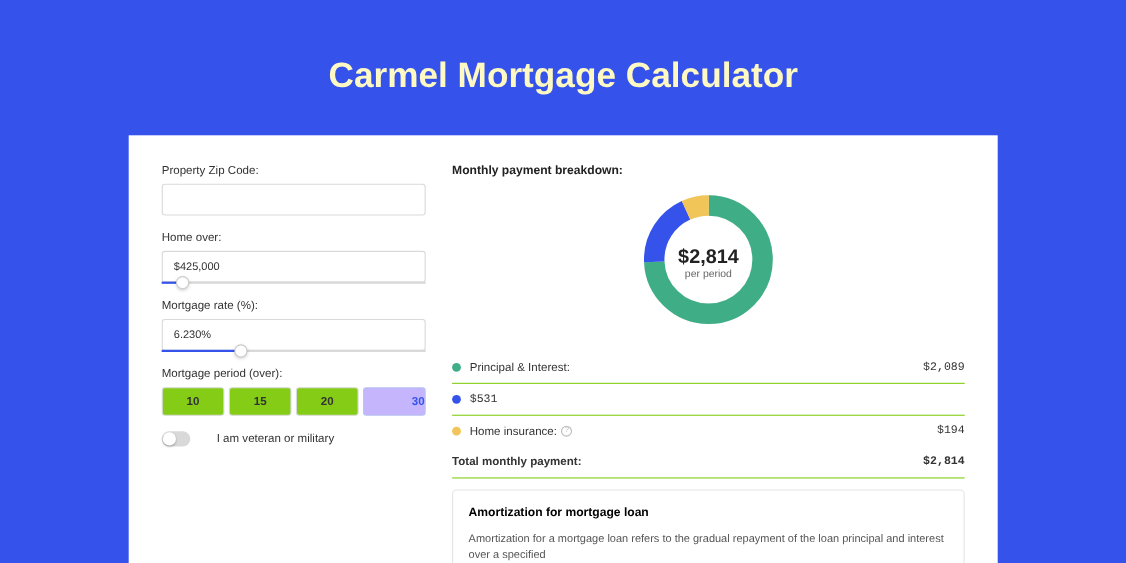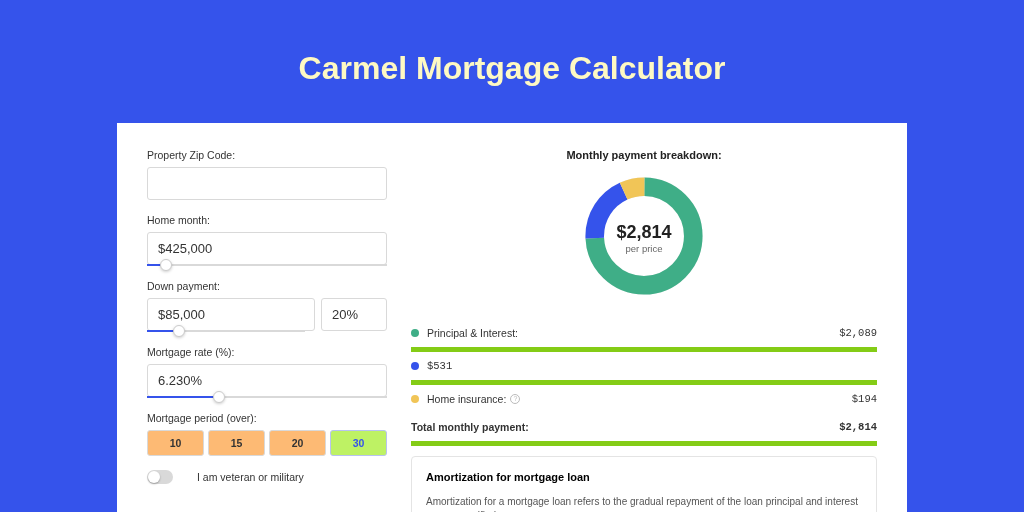--- a/index.html
+++ b/index.html
@@ -32,21 +32,21 @@
     font-size: 10.5px;
     color: #333;
     margin-bottom: 6px;
     display: block;
   }
   .text-input {
     width: 100%;
     border: 1px solid #d9d9d9;
     border-radius: 3px;
     padding: 8px 10px;
-    font-size: 13px;
+    font-size: 10px;
     color: #333;
     outline: none;
   }
   .field-group { margin-bottom: 14px; position: relative; }
   .slider-track {
     height: 2px;
     background: #d9d9d9;
     position: relative;
     margin-top: -1px;
   }
@@ -67,32 +67,33 @@
     top: -5px;
     box-shadow: 0 1px 3px rgba(0,0,0,0.2);
   }
   .dp-row { display: flex; gap: 6px; }
   .dp-row .text-input:first-child { flex: 1; }
   .dp-row .text-input:last-child { width: 66px; }
   .period-row { display: flex; gap: 4px; }
   .period-btn {
     flex: 1;
     border: 1px solid #d9d9d9;
-    background: #fdba74;
+    background: #84cc16;
     font-size: 10.5px;
     font-weight: 700;
     padding: 6px 0;
     border-radius: 3px;
     cursor: pointer;
     color: #333;
   }
   .period-btn.active {
-    background: #bef264;
+    background: #c4b5fd;
     border-color: #b8c3f0;
     color: #3553eb;
+    text-align: right;
   }
   .toggle-row { display: flex; align-items: center; gap: 24px; margin-top: 14px; }
   .toggle {
     width: 26px;
     height: 14px;
     background: #d9d9d9;
     border-radius: 7px;
     position: relative;
     cursor: pointer;
   }
@@ -105,39 +106,38 @@
     top: 1px;
     left: 1px;
     box-shadow: 0 1px 2px rgba(0,0,0,0.3);
   }
   .toggle-label { font-size: 10.5px; color: #333; }
   .section-title {
     font-size: 11px;
     font-weight: 700;
     color: #222;
     margin-bottom: 10px;
-    text-align: center;
   }
   .donut-wrap { text-align: center; margin-bottom: 14px; position: relative; }
   .donut { display: inline-block; }
   .donut-center {
     position: absolute;
     left: 50%; top: 50%;
     transform: translate(-50%, -50%);
     text-align: center;
   }
   .donut-amount { font-size: 18px; font-weight: 700; color: #222; }
   .donut-sub { font-size: 9.5px; color: #666; }
   .bd-row {
     display: flex;
     align-items: center;
     font-size: 10.5px;
     color: #333;
     padding: 8px 0;
-    border-bottom: 5px solid #84cc16;
+    border-bottom: 1px solid #84cc16;
   }
   .bd-row:last-of-type { border-bottom: none; }
   .bd-dot {
     width: 8px; height: 8px; border-radius: 50%;
     margin-right: 8px;
     flex-shrink: 0;
   }
   .bd-label { flex: 1; display: flex; align-items: center; gap: 4px; }
   .bd-val { font-weight: 400; font-family: Liberation Mono, monospace; }
   .bd-total .bd-label, .bd-total .bd-val { font-weight: 700; }
@@ -167,39 +167,28 @@
 
 <div class="card">
   <div class="left-col">
 
     <div class="field-group">
       <label class="field-label">Property Zip Code:</label>
       <input class="text-input" value="" style="">
     </div>
 
     <div class="field-group">
-      <label class="field-label">Home month:</label>
+      <label class="field-label">Home over:</label>
       <input class="text-input" value="$425,000" style="">
       <div class="slider-track">
         <div class="slider-fill" style="width: 8%;"></div>
         <div class="slider-thumb" style="left: calc(8% - 6px);"></div>
       </div>
     </div>
 
-    <div class="field-group">
-      <label class="field-label">Down payment:</label>
-      <div class="dp-row">
-        <input class="text-input" value="$85,000" style="">
-        <input class="text-input" value="20%" style="">
-      </div>
-      <div class="slider-track" style="width:66%">
-        <div class="slider-fill" style="width: 20%;"></div>
-        <div class="slider-thumb" style="left: calc(20% - 6px);"></div>
-      </div>
-    </div>
 
     <div class="field-group">
       <label class="field-label">Mortgage rate (%):</label>
       <input class="text-input" value="6.230%" style="">
       <div class="slider-track">
         <div class="slider-fill" style="width: 30%;"></div>
         <div class="slider-thumb" style="left: calc(30% - 6px);"></div>
       </div>
     </div>
 
@@ -228,21 +217,21 @@
       <svg class="donut" width="130" height="130" viewBox="0 0 42 42">
         <circle cx="21" cy="21" r="15.9155" fill="none" stroke="#eee" stroke-width="6"></circle>
         <g id="donut-segments">
             <circle cx="21" cy="21" r="15.9155" fill="none" stroke="#3fae87" stroke-width="6" stroke-dasharray="74.23596304193319 25.76403695806681" stroke-dashoffset="25"></circle>
             <circle cx="21" cy="21" r="15.9155" fill="none" stroke="#3553eb" stroke-width="6" stroke-dasharray="18.86993603411514 81.13006396588486" stroke-dashoffset="-49.23596304193319"></circle>
             <circle cx="21" cy="21" r="15.9155" fill="none" stroke="#f1c557" stroke-width="6" stroke-dasharray="6.89410092395167 93.10589907604833" stroke-dashoffset="-68.10589907604833"></circle>
           </g>
       </svg>
       <div class="donut-center">
         <div class="donut-amount">$2,814</div>
-        <div class="donut-sub">per price</div>
+        <div class="donut-sub">per period</div>
       </div>
     </div>
 
     <div id="bd-rows">
         <div class="bd-row">
           <span class="bd-dot" style="background: rgb(63, 174, 135);"></span>
           <span class="bd-label">Principal &amp; Interest:</span>
           <span class="bd-val">$2,089</span>
         </div>
         <div class="bd-row">

